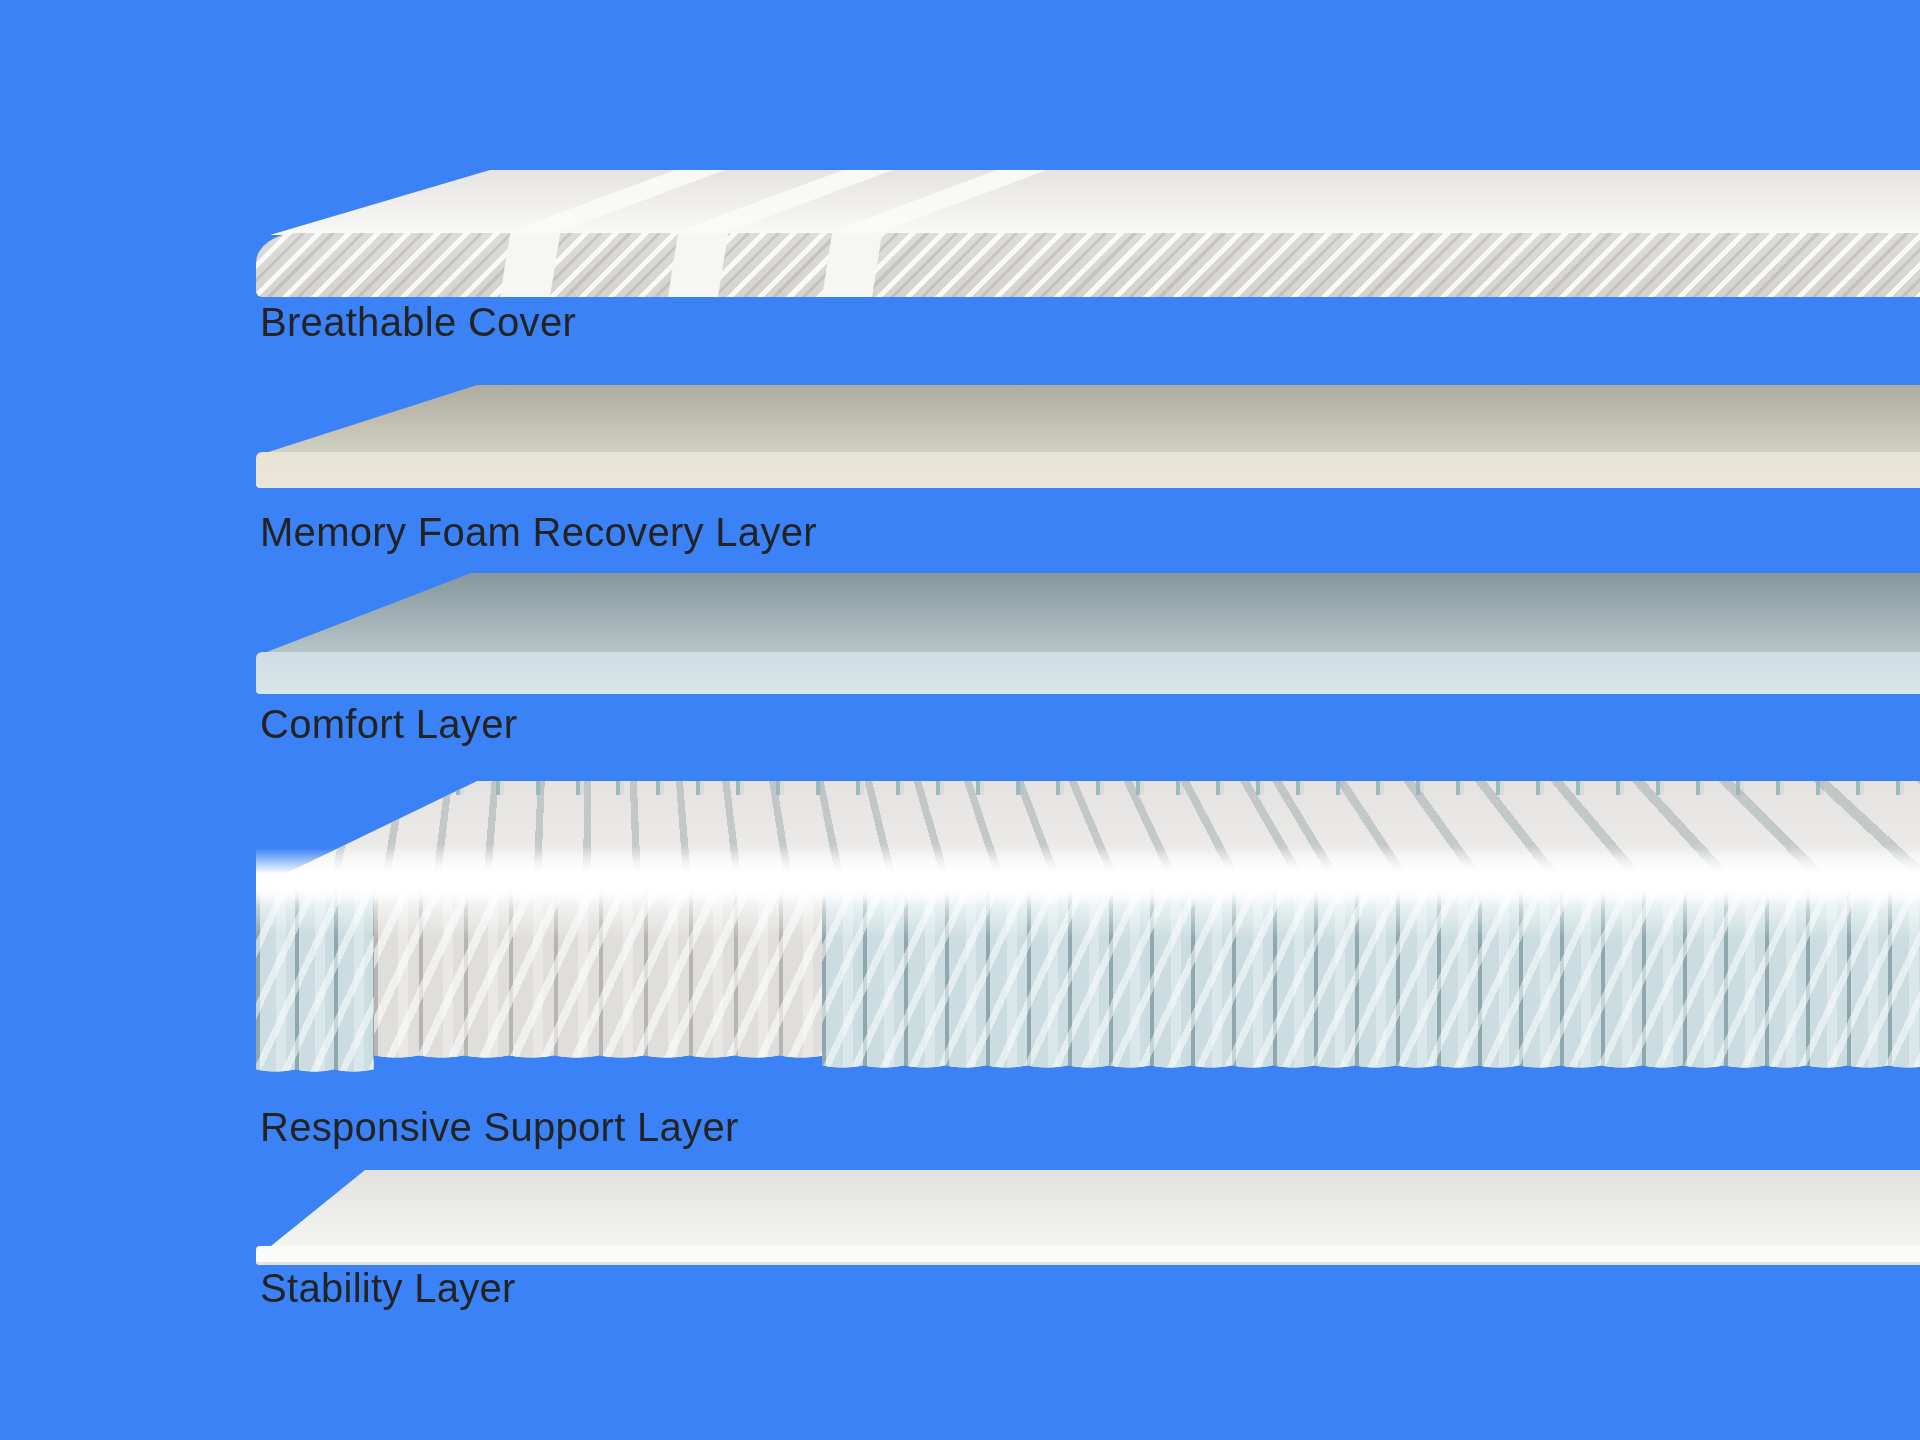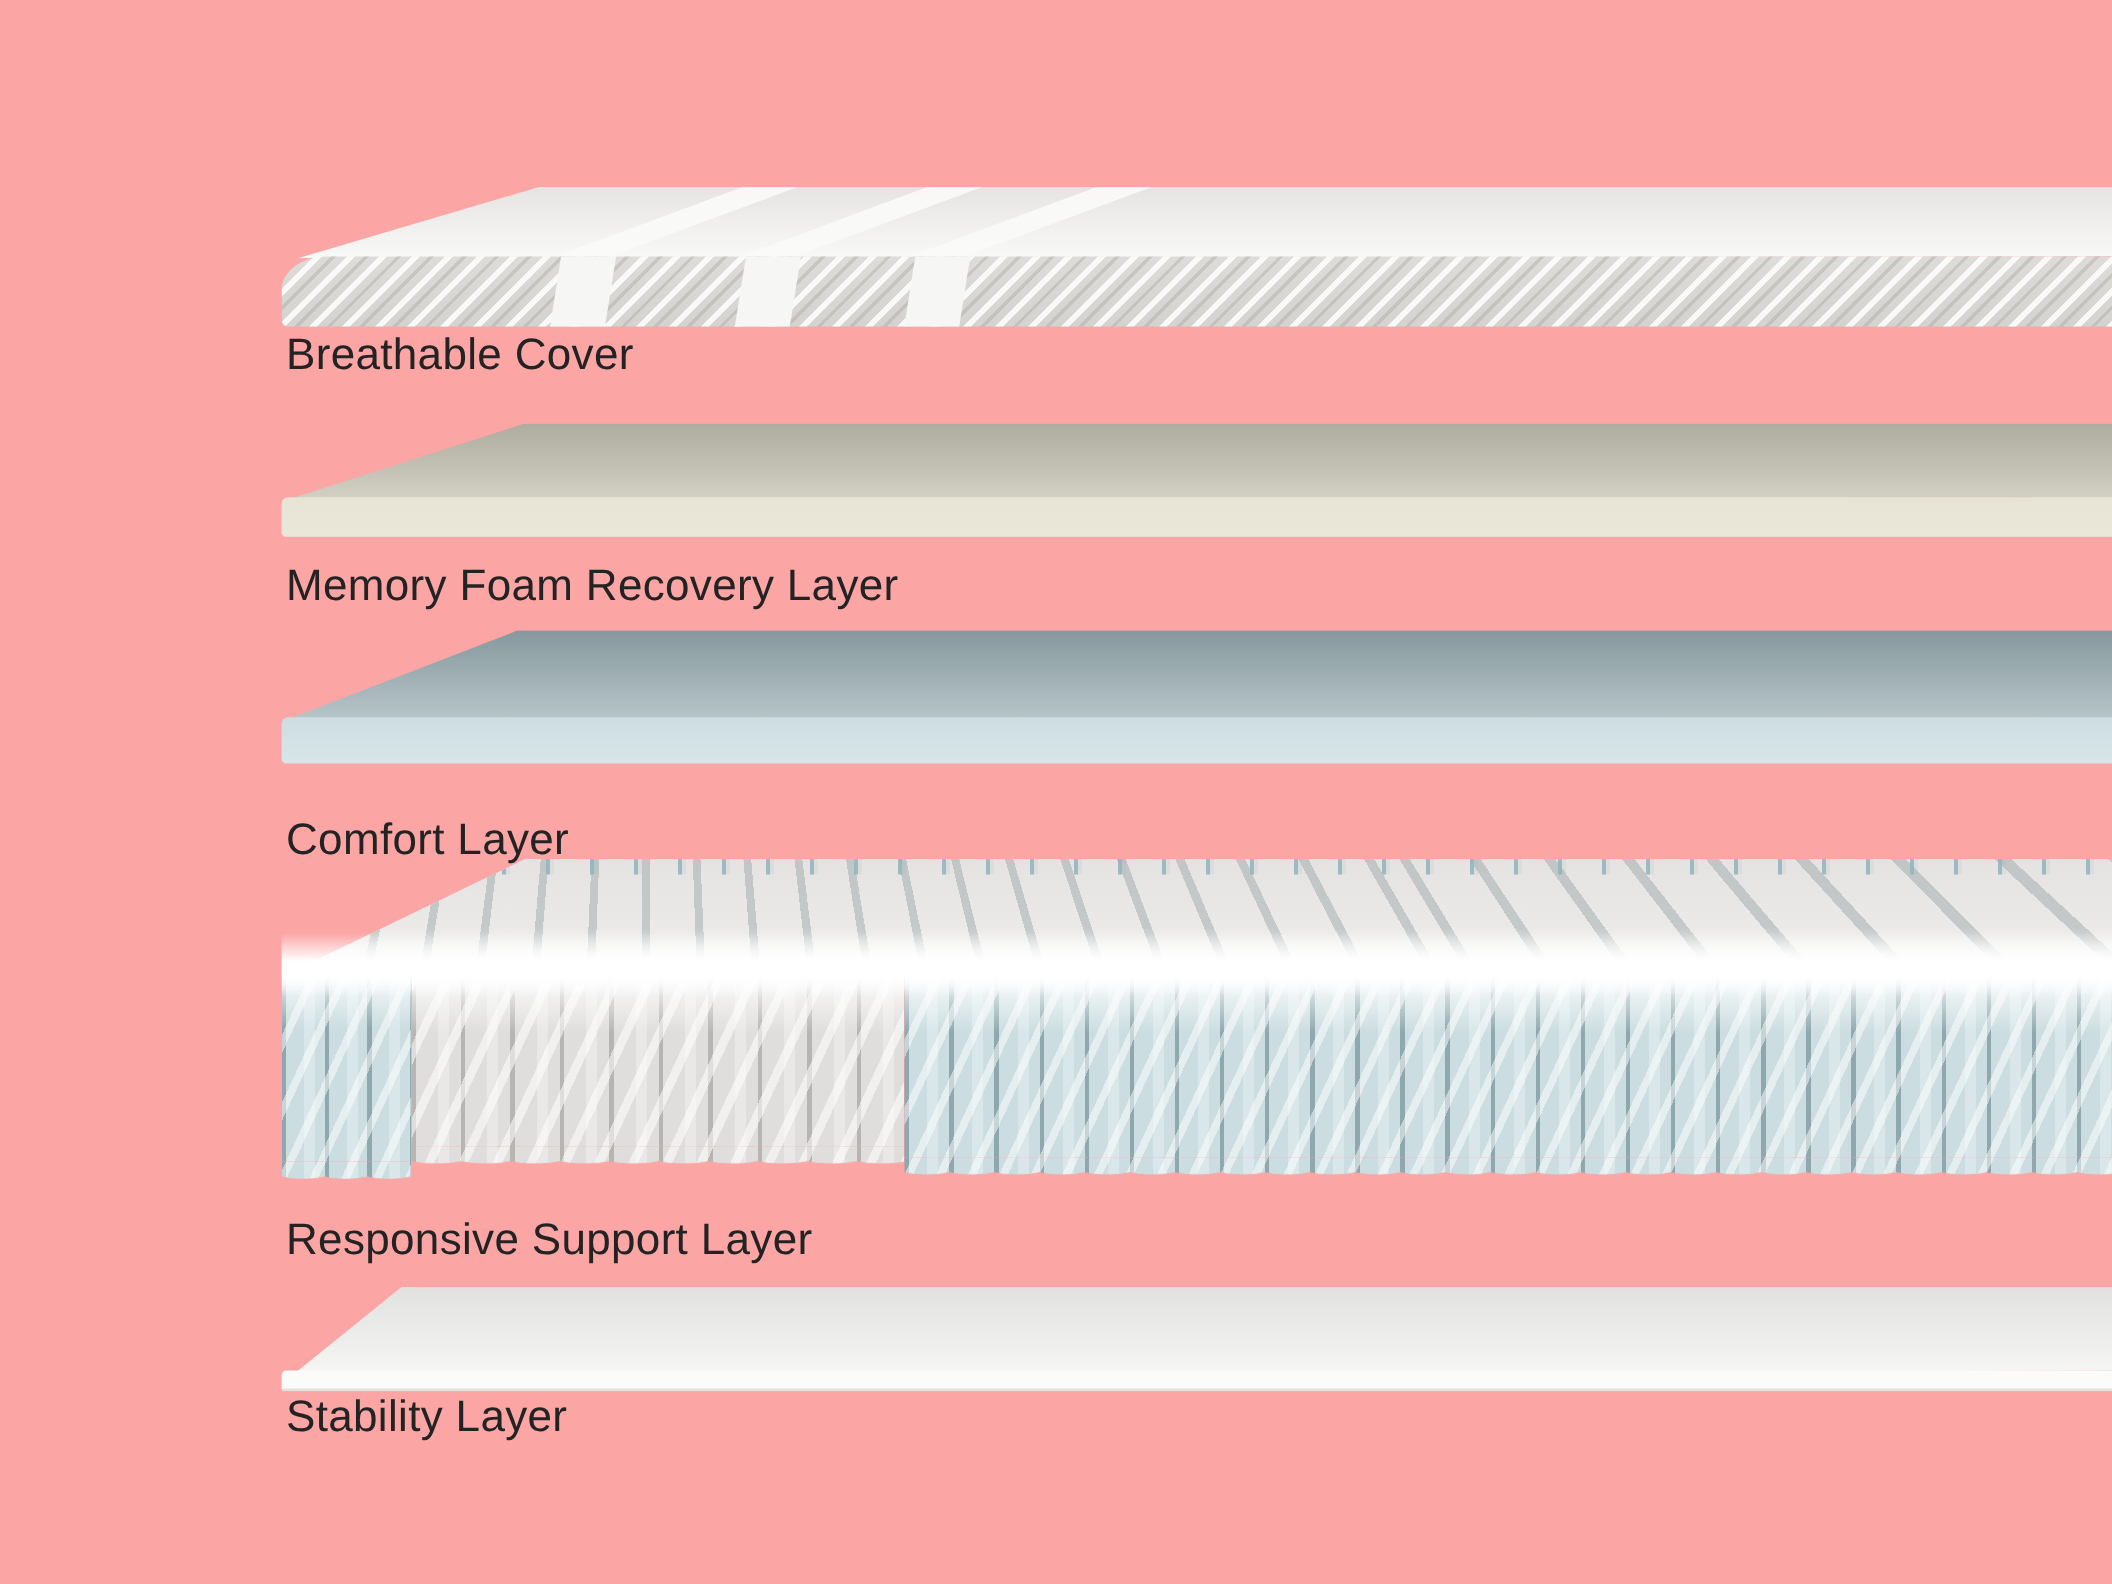--- a/index.html
+++ b/index.html
@@ -90,41 +90,41 @@
   .stability-front{left:256px;top:1246px;width:1664px;height:16px;
     border-radius:4px 0 0 3px;background:#fbfbfa;
     border-bottom:3px solid #e2e2e0;}
 
   .lbl-cover{top:298px;} .lbl-foam{top:508px;} .lbl-comfort{top:700px;}
   .lbl-support{top:1103px;} .lbl-stability{top:1264px;}
 </style>
 </head>
 <body>
 
-<div id="canvas" style="background: #fca5a5;">
+<div id="canvas" style="background: #3b82f6;">
 
   <div class="part cover-top">
     <div class="tband b1"></div>
     <div class="tband b2"></div>
     <div class="tband b3"></div>
   </div>
   <div class="part cover-front">
     <div class="fband b1"></div>
     <div class="fband b2"></div>
     <div class="fband b3"></div>
   </div>
   <div class="label lbl-cover" style="color: rgb(35, 35, 35);">Breathable Cover</div>
 
   <div class="part foam-top"></div>
   <div class="part foam-front"></div>
   <div class="label lbl-foam" style="color: rgb(35, 35, 35);">Memory Foam Recovery Layer</div>
 
   <div class="part comfort-top"></div>
   <div class="part comfort-front"></div>
-  <div class="label lbl-comfort" style="color: rgb(35, 35, 35); margin-top: 39px;">Comfort Layer</div>
+  <div class="label lbl-comfort" style="color: rgb(35, 35, 35);">Comfort Layer</div>
 
   <div class="part support-top">
     <div class="coiltips"></div>
     <div class="fade"></div>
   </div>
   <div class="part coil-sec sec-blue-left"></div>
   <div class="part coil-sec sec-white"></div>
   <div class="part coil-sec sec-blue-right"></div>
   <div class="part support-glow"></div>
   <div class="label lbl-support" style="color: rgb(35, 35, 35);">Responsive Support Layer</div>

